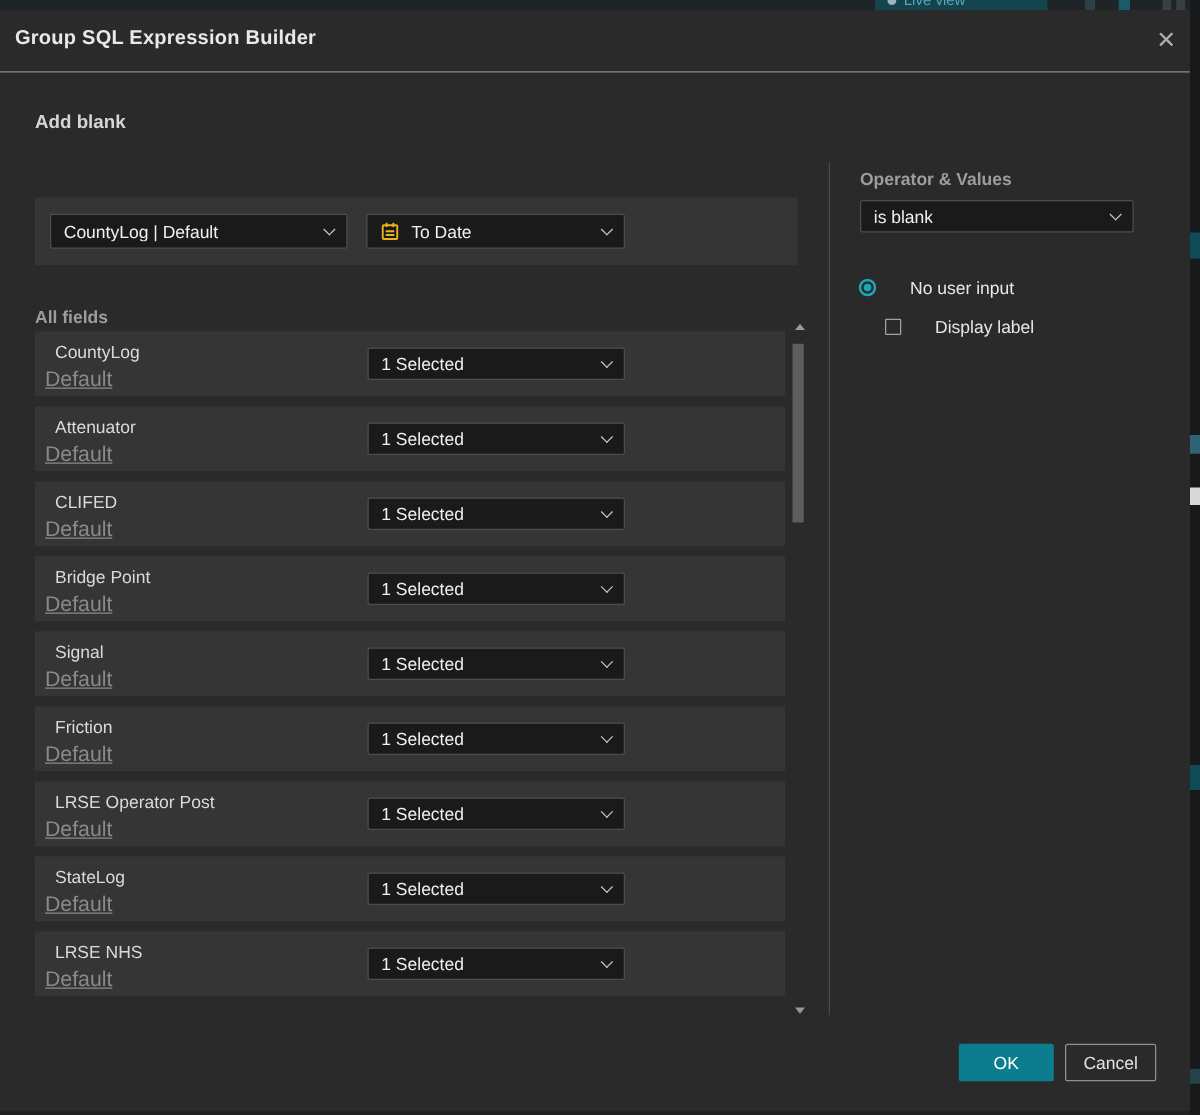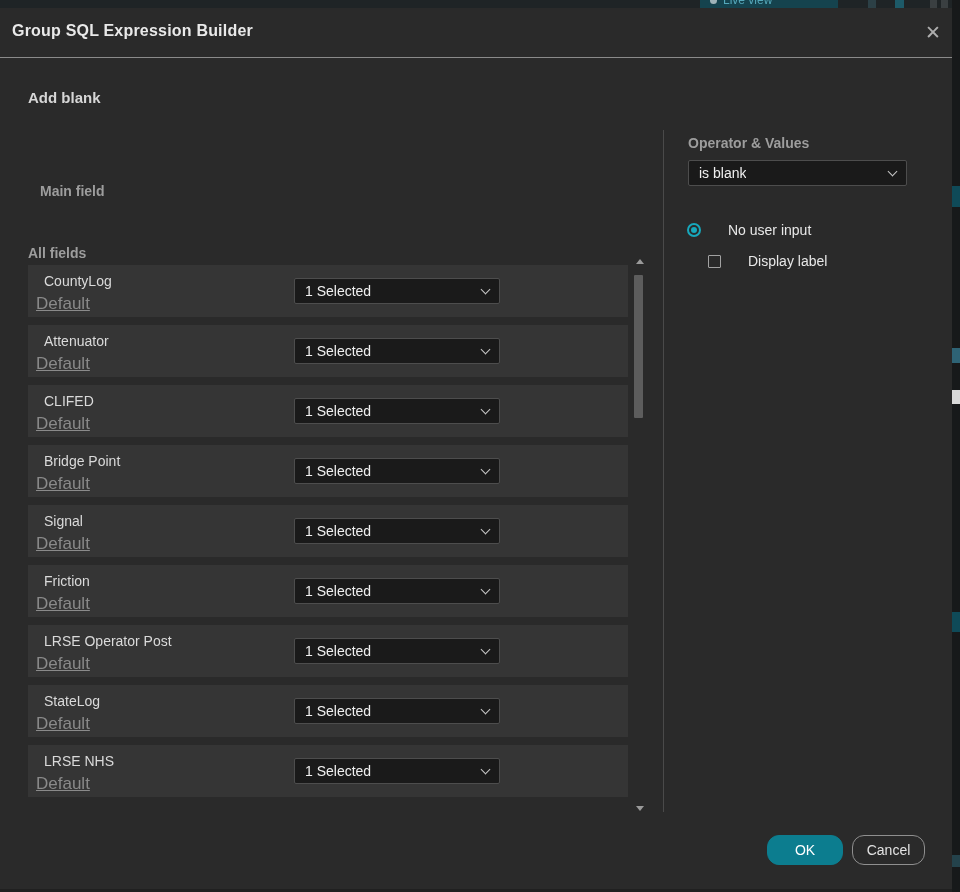--- a/index.html
+++ b/index.html
@@ -52,21 +52,21 @@
 
   
   .v-divider{position:absolute;left:663px;top:122px;width:1px;height:682px;background:#4a4a4a;}
   .dd-operator{left:688px;top:152px;width:219px;height:26px;}
   .choice-row{position:absolute;display:flex;align-items:center;gap:27px;color:#e8e8e8;font-size:14px;cursor:pointer;}
   .radio{width:14px;height:14px;border:2px solid #17a8bc;border-radius:50%;display:flex;align-items:center;justify-content:center;flex:0 0 auto;}
   .radio .dot{width:6px;height:6px;border-radius:50%;background:#17a8bc;}
   .checkbox{width:13px;height:13px;border:1.5px solid #a2a2a2;border-radius:1px;background:transparent;flex:0 0 auto;}
 
   
-  .btn{position:absolute;top:827px;height:30px;display:flex;align-items:center;justify-content:center;font-size:14px;border-radius:12px;cursor:pointer;}
+  .btn{position:absolute;top:827px;height:30px;display:flex;align-items:center;justify-content:center;font-size:14px;border-radius:2px;cursor:pointer;}
   .btn-ok{left:767px;width:76px;background:#0c7d8f;color:#ffffff;border:1px solid #0c7d8f;}
   .btn-cancel{left:852px;width:73px;background:transparent;color:#e3e3e3;border:1px solid #8f8f8f;}
 </style>
 </head>
 <body>
 
 <div class="screen">
 
   <div class="bg-top">
     <div class="liveview-chip">
@@ -92,20 +92,39 @@
 
     <div class="titlebar">
       <div class="title">Group SQL Expression Builder</div>
       <div class="close-btn">✕</div>
     </div>
     <div class="title-divider"></div>
 
     <div class="h-addfields">Add blank</div>
 
     <div class="sec-label" style="left:40px;top:131px;margin-top:44px;">Main field</div>
+    <div class="main-row">
+      <div class="dd dd-mainfield">
+        <span class="dd-text">CountyLog | Default</span>
+        <span class="chev"></span>
+      </div>
+      <div class="dd dd-todate">
+        <svg class="cal-icon" viewBox="0 0 16 16">
+          <g fill="none" stroke="#ecb21b" stroke-width="1.5">
+            <rect x="2.2" y="3.2" width="11.6" height="11" rx="0.8"></rect>
+            <line x1="5.3" y1="1.2" x2="5.3" y2="4.6"></line>
+            <line x1="10.7" y1="1.2" x2="10.7" y2="4.6"></line>
+            <line x1="4.6" y1="8" x2="11.4" y2="8"></line>
+            <line x1="4.6" y1="11" x2="11.4" y2="11"></line>
+          </g>
+        </svg>
+        <span class="dd-text">To Date</span>
+        <span class="chev"></span>
+      </div>
+    </div>
 
     <div class="sec-label" style="left:28px;top:237px;">All fields</div>
     <div class="list">
       <div class="frow">
         <div class="fname">CountyLog</div>
         <div class="fsub">Default</div>
         <div class="dd dd-row">
           <span class="dd-text">1 Selected</span>
           <span class="chev"></span>
         </div>

